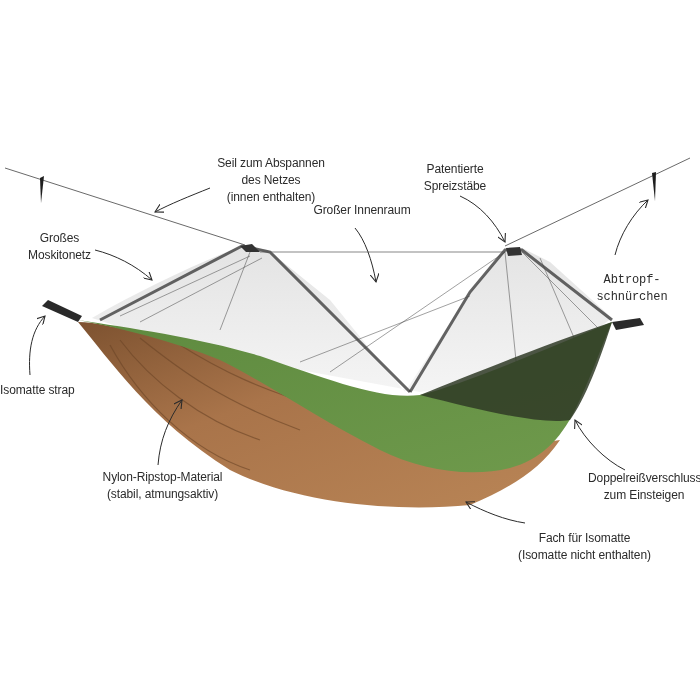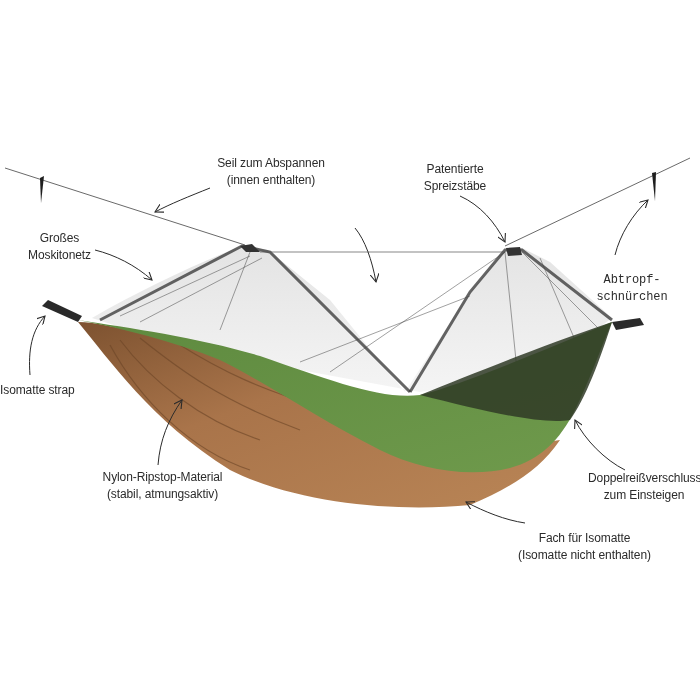--- a/index.html
+++ b/index.html
@@ -76,28 +76,32 @@
       <path d="M615,255 C620,235 632,215 648,200" marker-end="url(#arrow)"></path>
       <path d="M30,375 C28,350 32,330 45,316" marker-end="url(#arrow)"></path>
       <path d="M158,465 C160,440 168,420 182,400" marker-end="url(#arrow)"></path>
       <path d="M625,470 C605,460 585,440 575,420" marker-end="url(#arrow)"></path>
       <path d="M525,523 C505,520 485,512 466,502" marker-end="url(#arrow)"></path>
     </g>
   </svg>
 
   <div class="label" style="left:196px; top:155px; width:150px;">
     <span>Seil zum Abspannen</span>
+    <span>des Netzes</span>
     <span>(innen enthalten)</span>
   </div>
 
   <div class="label" style="left:410px; top:161px; width:90px;">
     <span>Patentierte</span>
     <span>Spreizstäbe</span>
   </div>
 
+  <div class="label" style="left:302px; top:202px; width:120px;">
+    <span>Großer Innenraum</span>
+  </div>
 
   <div class="label" style="left:22px; top:230px; width:75px;">
     <span>Großes</span>
     <span>Moskitonetz</span>
   </div>
 
   <div class="label" style="left:592px; top:272px; width:80px;font-family:Liberation Mono, monospace;">
     <span>Abtropf-</span>
     <span>schnürchen</span>
   </div>

